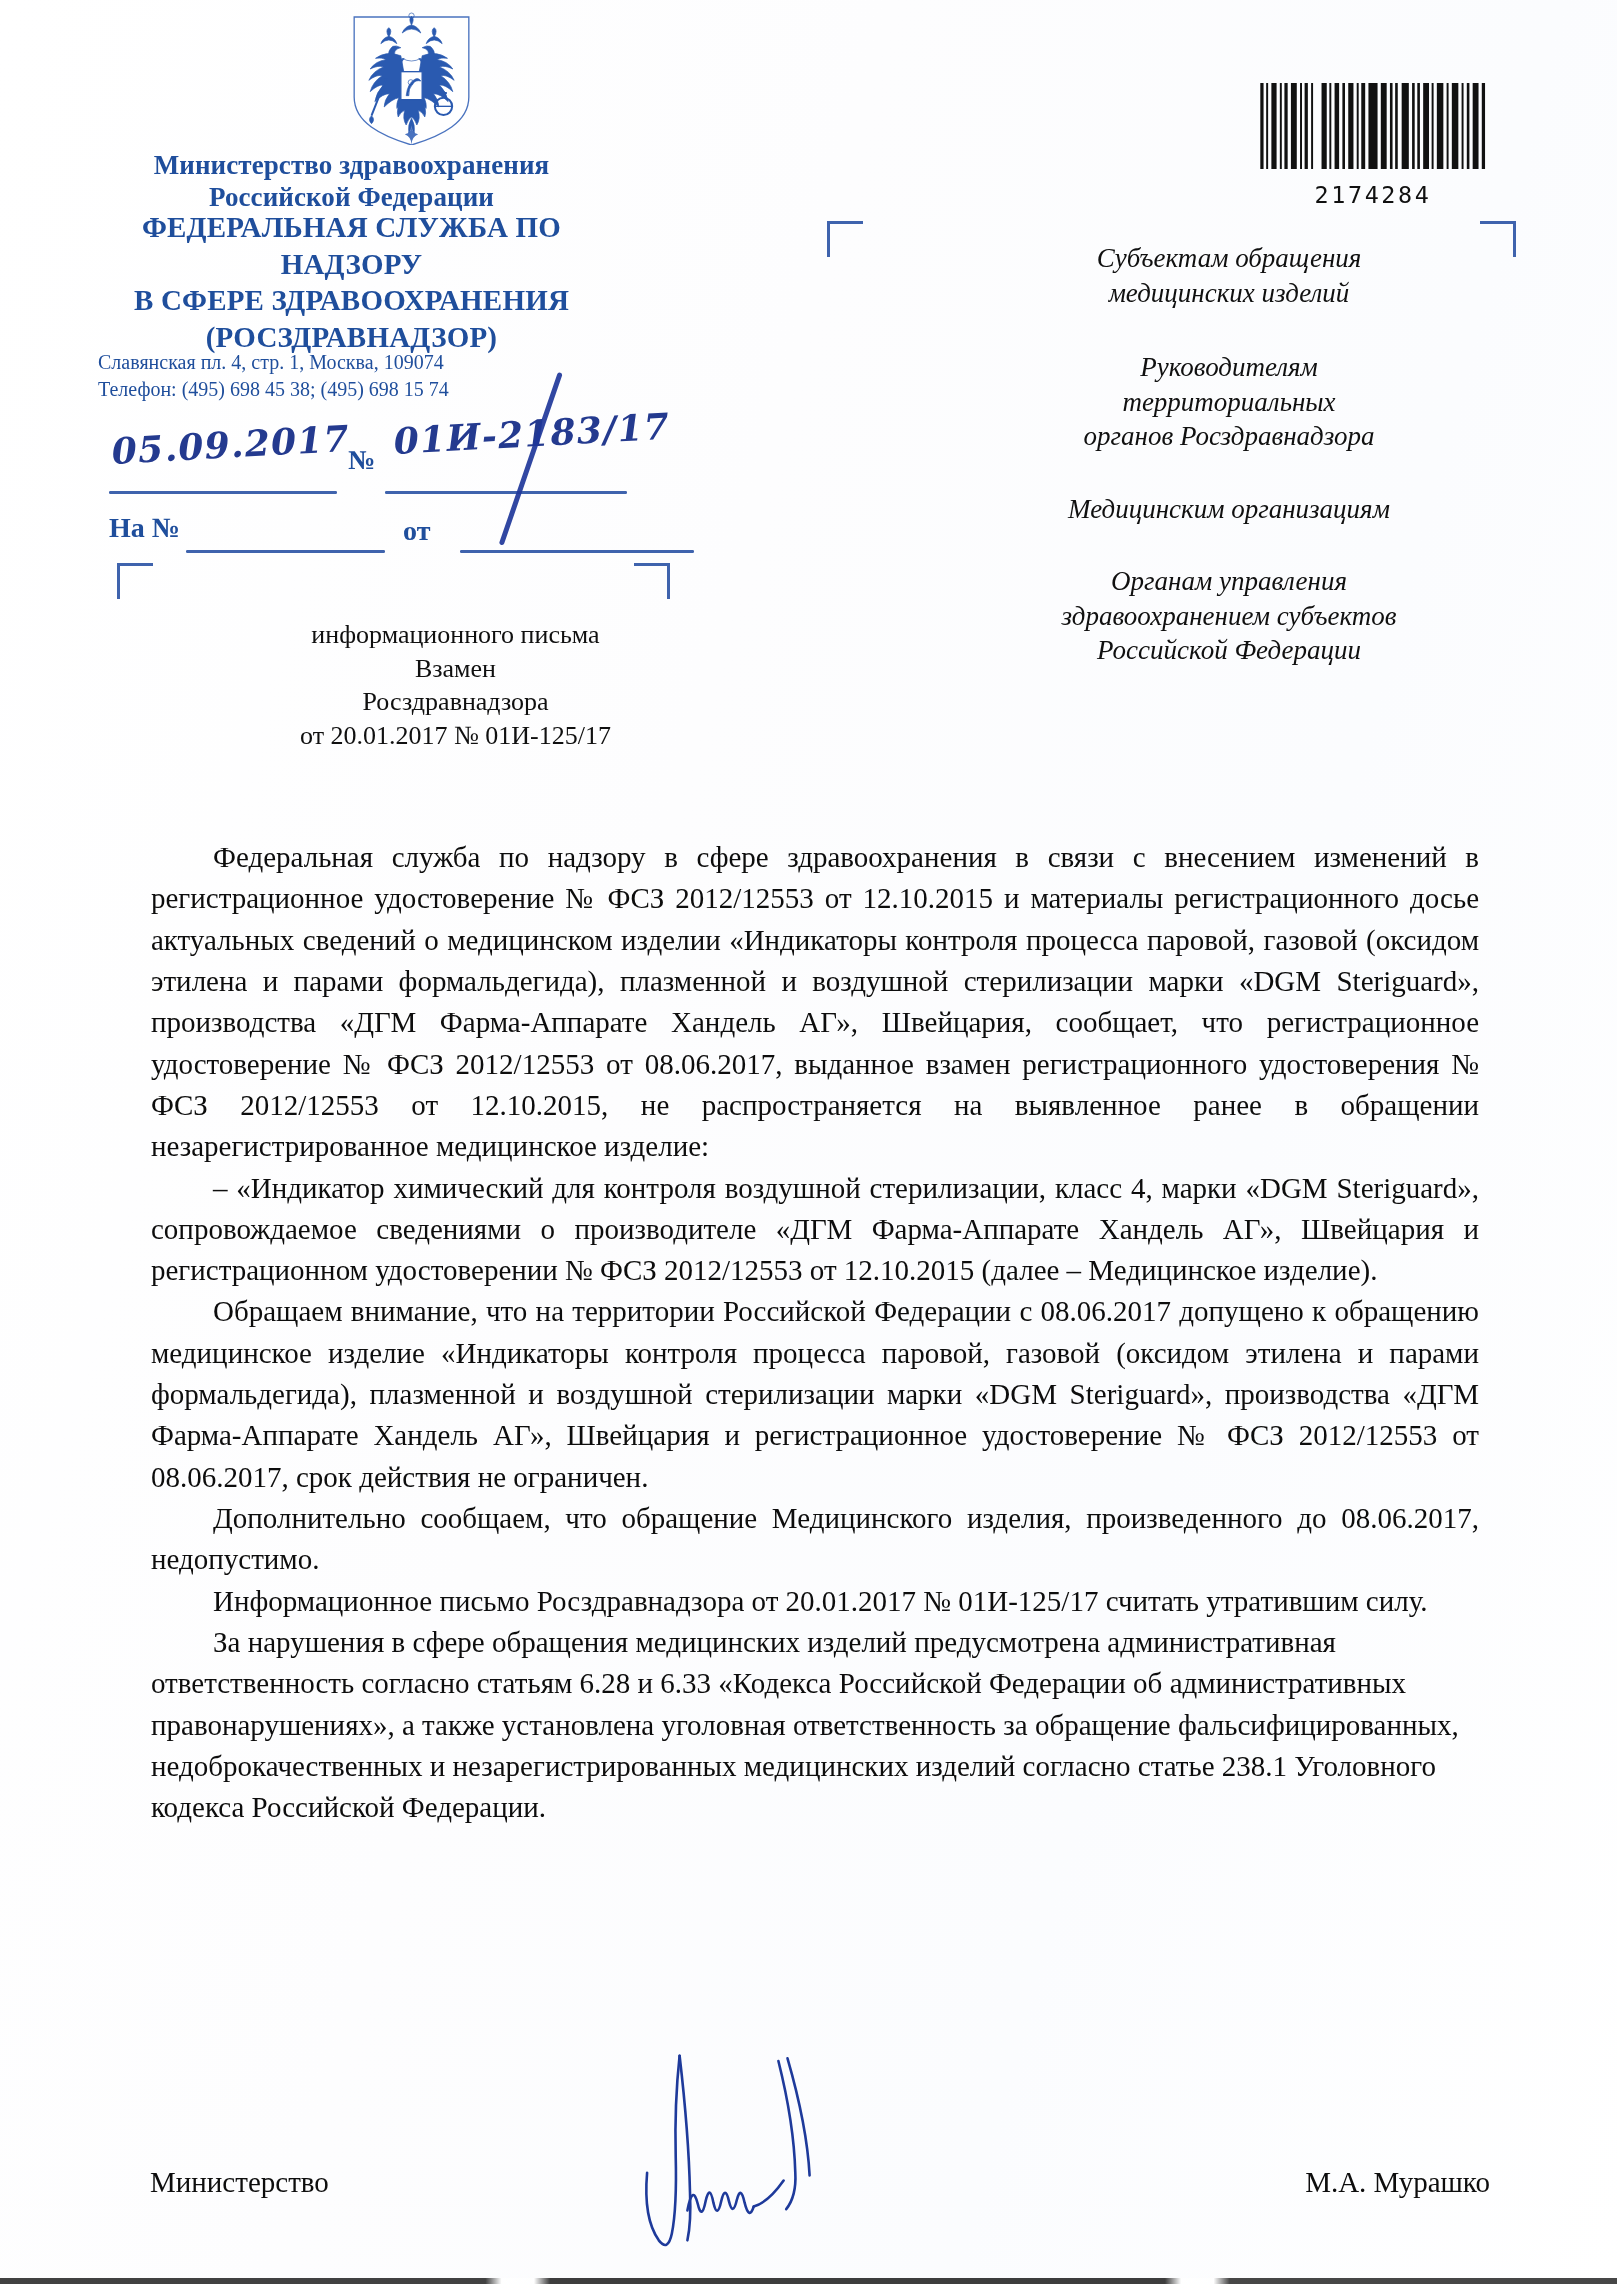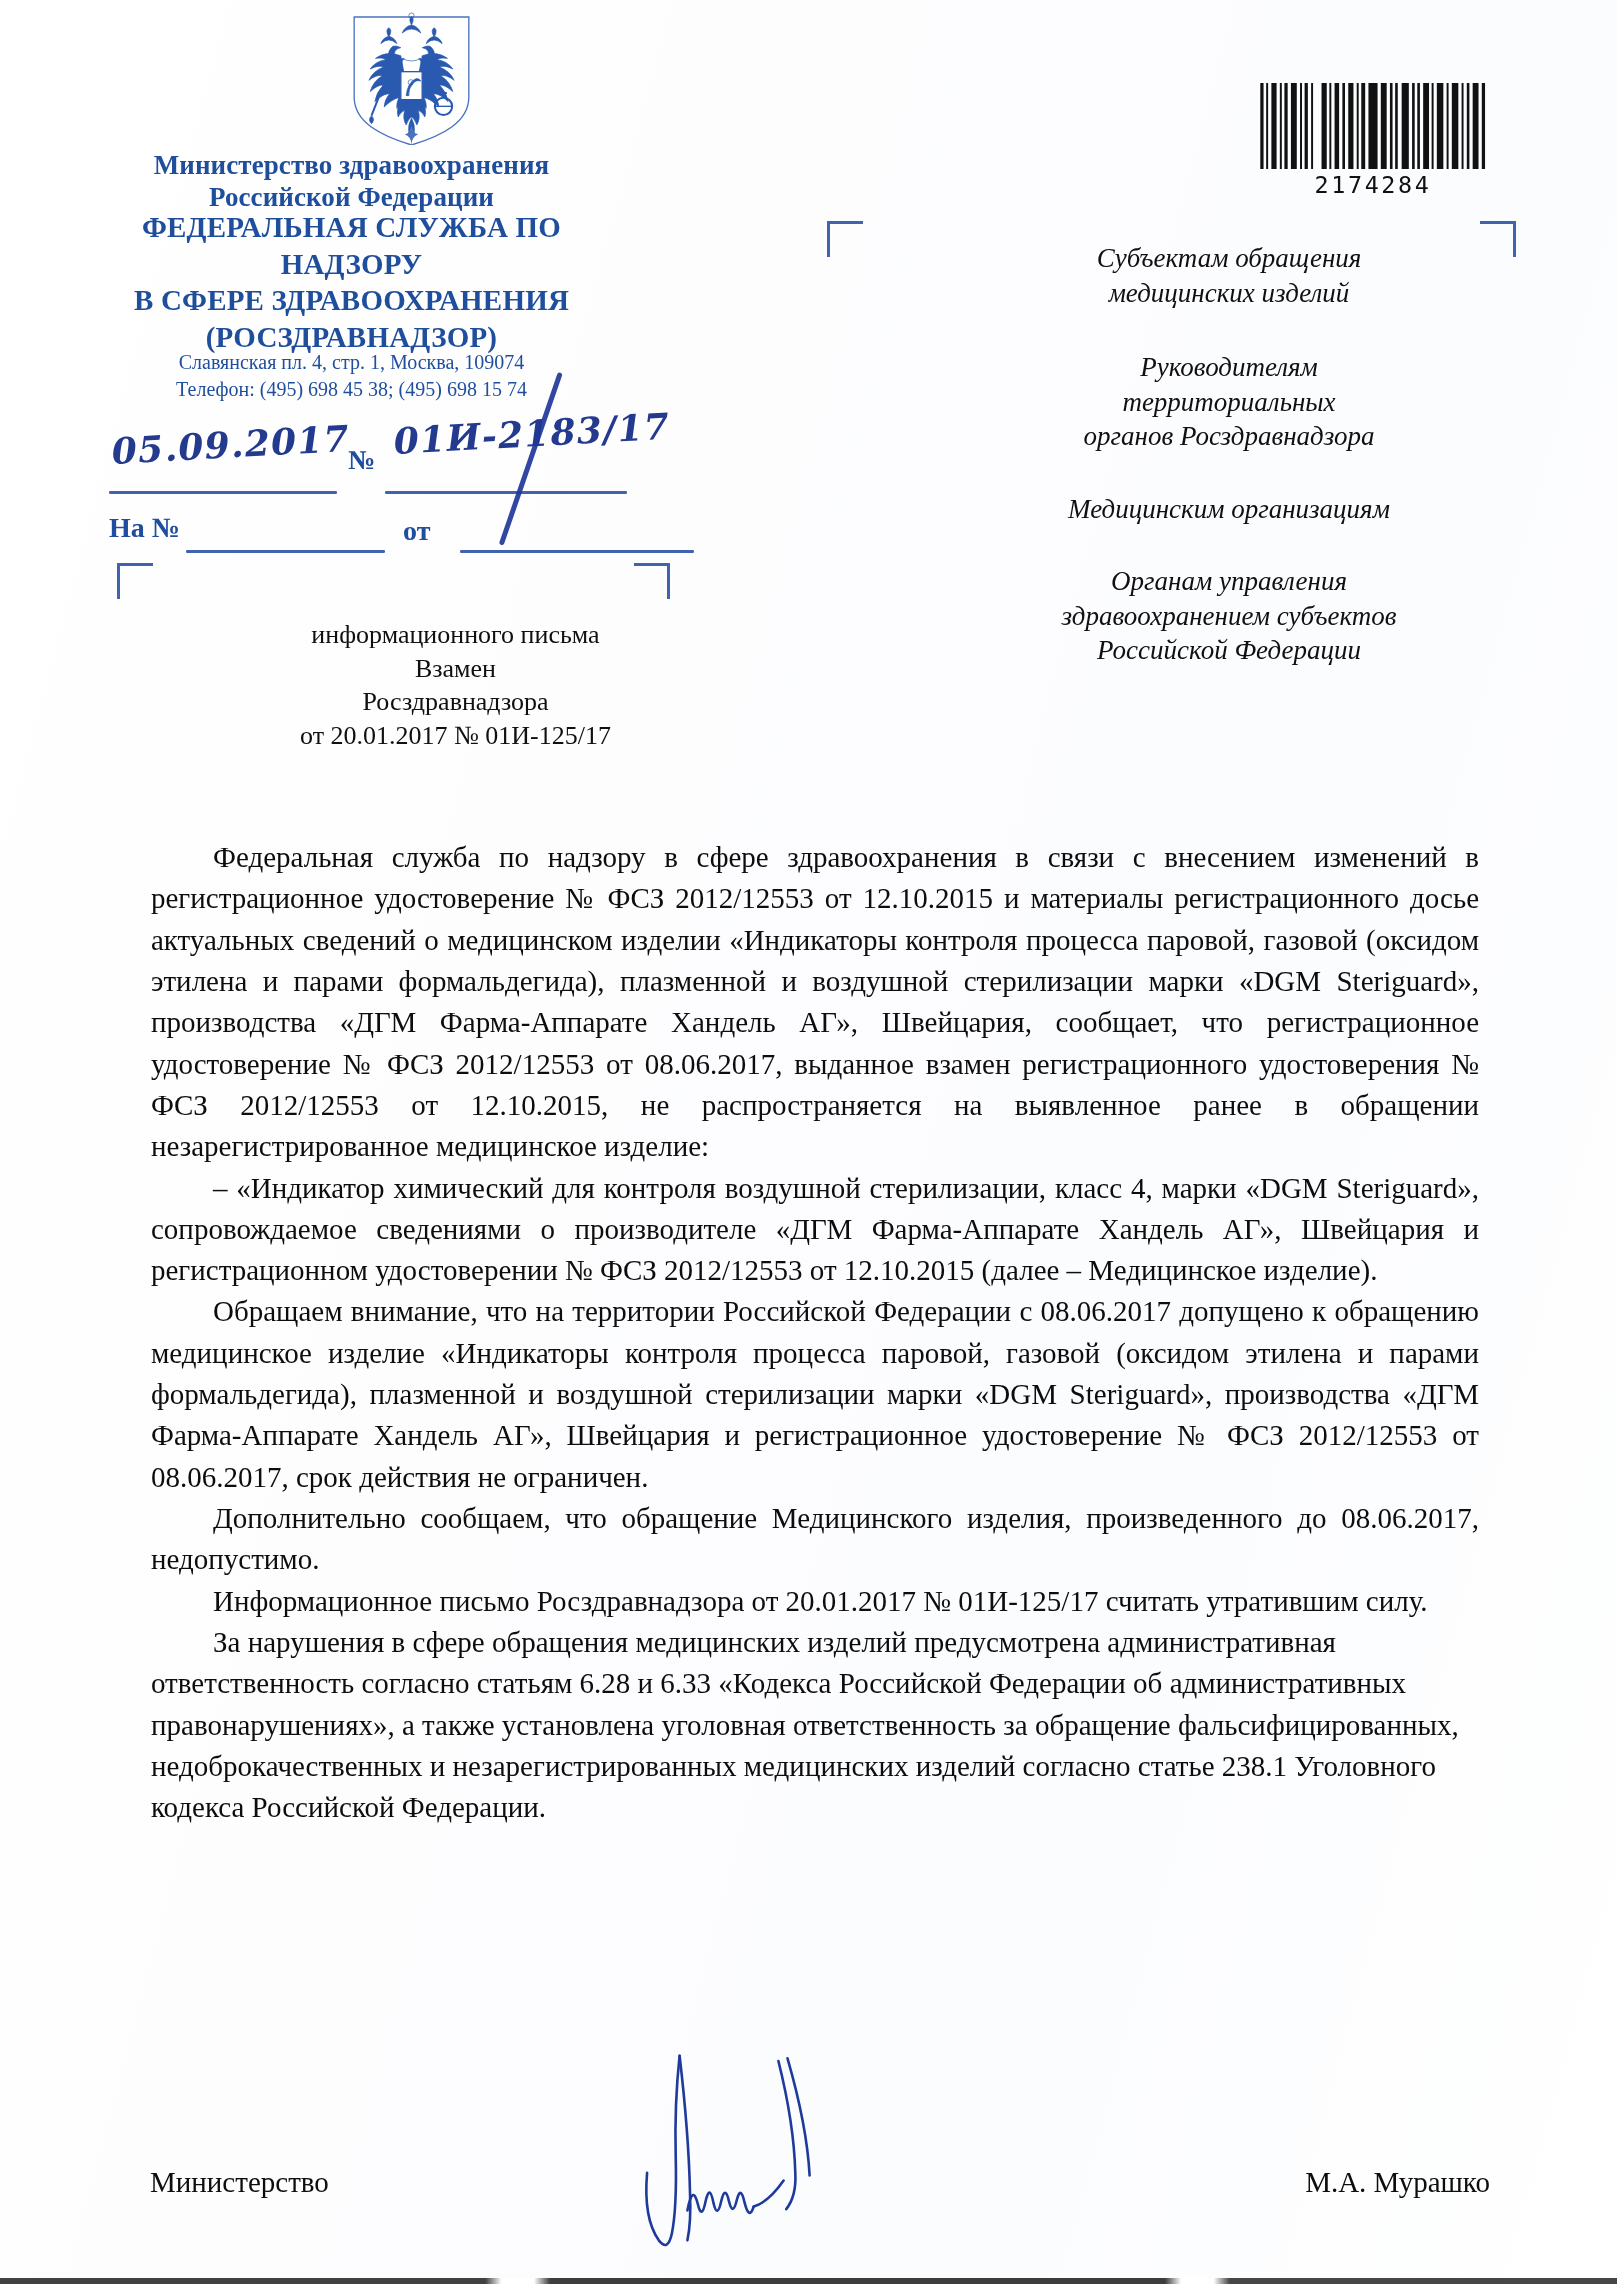--- a/index.html
+++ b/index.html
@@ -24,30 +24,30 @@
   .lh-blue{color:#1f4e9c;}
   #ministry{
     left:98px;top:150px;width:507px;text-align:center;
     font-weight:bold;font-size:27px;line-height:1.18;letter-spacing:0.1px;
   }
   #service{
     left:85px;top:209px;width:533px;text-align:center;
     font-weight:bold;font-size:29px;line-height:1.26;letter-spacing:0.2px;
   }
   #addr{
-    left:98px;top:349px;width:507px;text-align:center;
+    left:98px;top:349px;width:507px;text-align:left;
     font-size:20px;line-height:1.33;
   }
 
   
   #barcode{left:1259px;top:83px;width:228px;}
   #barcode .bars{height:86px;width:228px;}
   #barcode .bnum{
     text-align:center;font-family:"DejaVu Sans Mono",monospace;
-    font-size:23.4px;letter-spacing:2.6px;color:#101010;margin-top:0;
+    font-size:23.4px;letter-spacing:2.6px;color:#101010;margin-top:10px;
   }
 
   
   #dateline{left:109px;top:423px;width:605px;height:72px;}
   #dateline .hw{
     position:absolute;color:#243a8f;
     font-family:"DejaVu Serif",serif;font-style:italic;font-weight:bold;
     font-size:36px;letter-spacing:1.3px;
     transform:rotate(-3.2deg);transform-origin:left bottom;
     white-space:nowrap;

